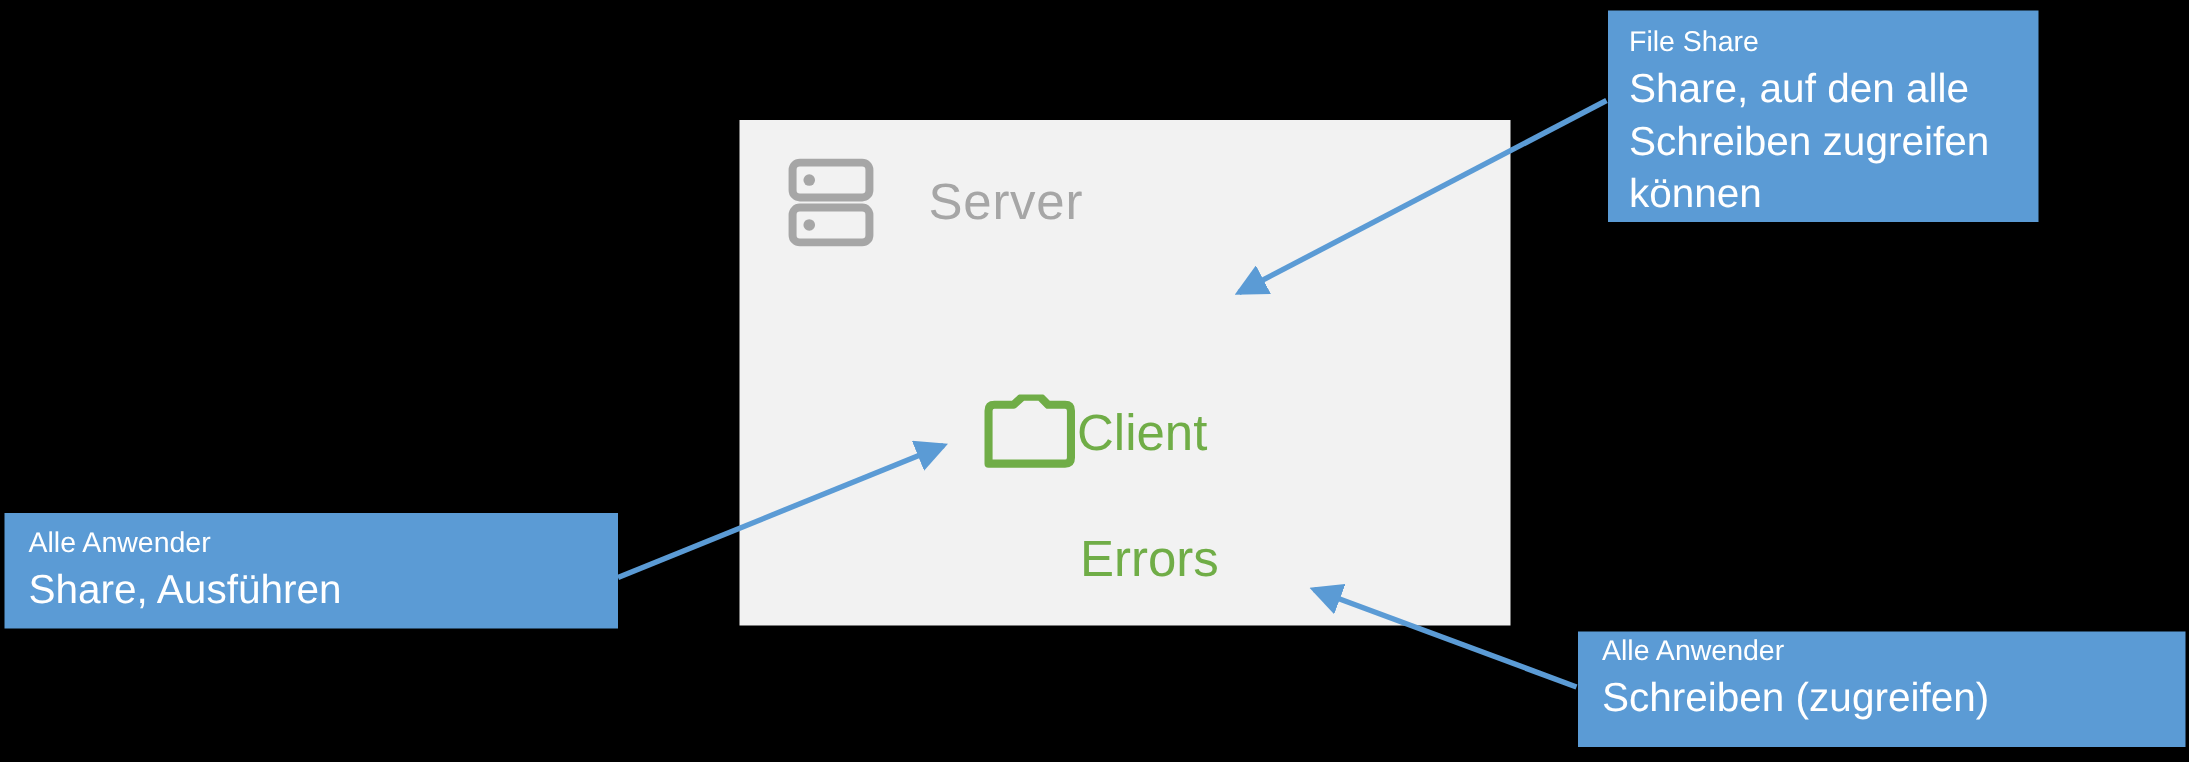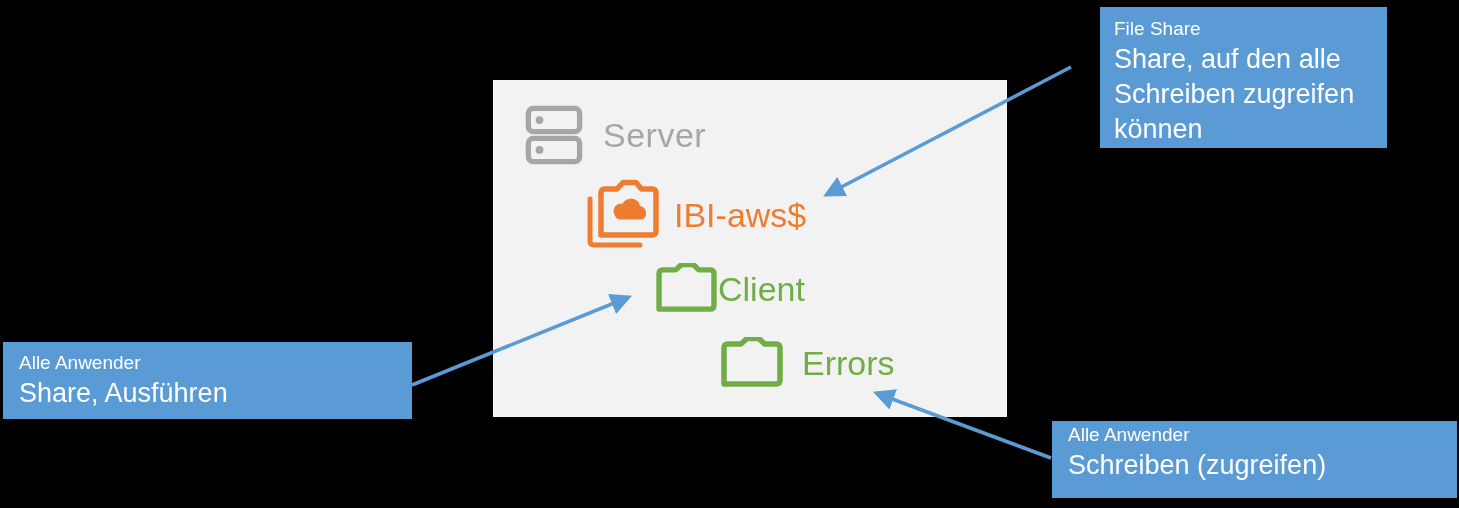--- a/index.html
+++ b/index.html
@@ -20,41 +20,41 @@
     width:1459px;height:508px;
     background:var(--background);
     overflow:hidden;
   }
   
   .panel{
     position:absolute;left:493px;top:80px;width:514px;height:337px;
     background:var(--panel-bg);
   }
   .row{position:absolute;display:flex;align-items:center;}
-  .row-server{left:32px;top:24px;height:62px;gap:20px;}
+  .row-server{left:32px;top:24px;height:62px;gap:36px;}
   .row-share{left:93px;top:98px;height:74px;gap:12px;}
   .row-client{left:162px;top:182px;height:54px;gap:0;}
-  .row-errors{left:227px;top:256px;height:54px;gap:18px;}
+  .row-errors{left:227px;top:256px;height:54px;gap:18px;flex-direction:column;}
   .label-server{font-size:34px;color:var(--server-gray);letter-spacing:.5px;}
   .label-share{font-size:34px;color:var(--share-orange);}
   .label-green{font-size:34px;color:var(--folder-green);}
   .icon-server{stroke:var(--server-gray);}
   .icon-server .dot{fill:var(--server-gray);}
   .icon-share{stroke:var(--share-orange);}
   .icon-share .cloud{fill:var(--share-orange);stroke:none;}
   .icon-folder{stroke:var(--folder-green);}
   
   .callout{
     position:absolute;
     background:var(--callout-bg);
     color:var(--callout-text);
   }
   .callout-title{font-size:19px;line-height:27px;}
   .callout-body{font-size:27px;line-height:35px;}
-  .callout-fileshare{left:1072px;top:7px;width:287px;height:141px;padding:8px 10px 8px 14px;margin-left:28px;}
+  .callout-fileshare{left:1072px;top:7px;width:287px;height:141px;padding:8px 10px 8px 14px;}
   .callout-read{left:3px;top:342px;width:409px;height:77px;padding:7px 10px 7px 16px;}
   .callout-write{left:1052px;top:421px;width:405px;height:77px;padding:7px 10px 7px:16px;padding-left:16px;}
   
   .arrows{position:absolute;left:0;top:0;width:1459px;height:508px;pointer-events:none;}
   .arrow-line{stroke:var(--arrow);stroke-width:3.6px;fill:none;}
   .arrow-head{fill:var(--arrow);}
 </style>
 </head>
 <body>
 
@@ -65,33 +65,20 @@
     <div class="row row-server">
       <svg class="icon-server" width="58" height="60" viewBox="0 0 60 62" fill="none">
         <rect x="3.5" y="3.5" width="53" height="24" rx="5" stroke-width="5.5"></rect>
         <circle class="dot" cx="15" cy="15.5" r="4" stroke="none"></circle>
         <rect x="3.5" y="34.5" width="53" height="24" rx="5" stroke-width="5.5"></rect>
         <circle class="dot" cx="15" cy="46.5" r="4" stroke="none"></circle>
       </svg>
       <span class="label-server">Server</span>
     </div>
 
-    <div class="row row-share">
-      <svg class="icon-share" width="76" height="72" viewBox="0 0 76 72" fill="none" stroke-linejoin="round" stroke-linecap="round">
-        <path d="M4,20 V62 Q4,66 8,66 H54" stroke-width="5"></path>
-        <path d="M15,56 V14 Q15,10 19,10 H31 L37,3.5 H50 L55.5,10 H66 Q70,10 70,14 V52 Q70,56 66,56 Z" stroke-width="5.5"></path>
-        <g class="cloud">
-          <circle cx="35" cy="32" r="7.5"></circle>
-          <circle cx="45" cy="29" r="9.5"></circle>
-          <circle cx="53.5" cy="33.5" r="6.5"></circle>
-          <rect x="29" y="31" width="31" height="9.5" rx="4.7"></rect>
-        </g>
-      </svg>
-      <span class="label-share">IBI-aws$</span>
-    </div>
 
     <div class="row row-client">
       <svg class="icon-folder" width="63" height="52" viewBox="0 0 64 53" fill="none" stroke-linejoin="round" stroke-linecap="round">        
           <path d="M4,47 V11 Q4,7 8,7 H21 L27,1.5 H39 L44.5,7 H56 Q60,7 60,11 V43 Q60,47 56,47 Z" stroke-width="5.5"></path>
       </svg>
       <span class="label-green">Client</span>
     </div>
 
     <div class="row row-errors">
       <svg class="icon-folder" width="64" height="53" viewBox="0 0 64 53" fill="none" stroke-linejoin="round" stroke-linecap="round">

